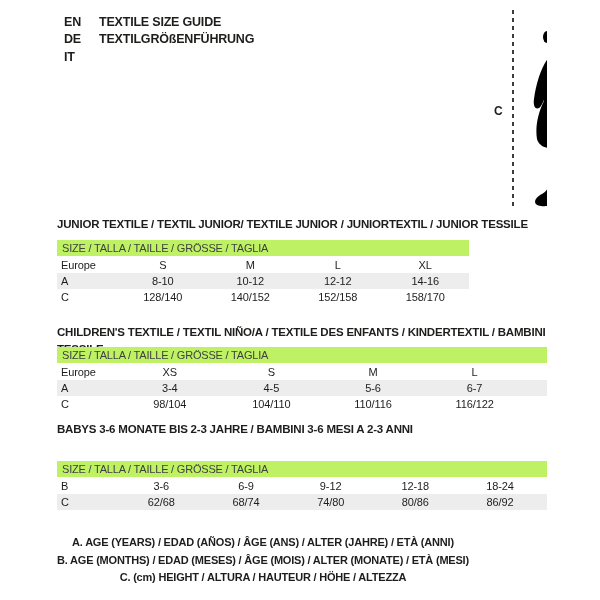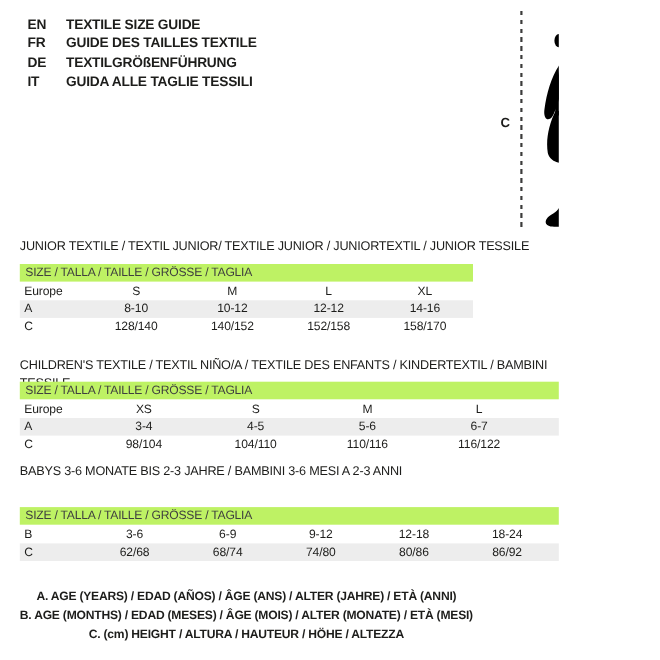--- a/index.html
+++ b/index.html
@@ -1,31 +1,31 @@
 <!DOCTYPE html>
 <html><head>
 <meta charset="utf-8">
 <style>
   html,body{margin:0;padding:0;background:#fff;}
   .canvas{
     position:relative;width:508px;height:600px;background:#ffffff;
-    font-family:"Liberation Sans",sans-serif;color:#1d1d1b;overflow:hidden;
+    font-family:"Liberation Sans",sans-serif;color:#1d1d1b;overflow:hidden;margin-left:39px;
     -webkit-font-smoothing:antialiased;
   }
   
   .langs{position:absolute;left:25px;top:13px;}
   .lrow{display:flex;height:17.5px;align-items:center;font-weight:700;font-size:12.5px;letter-spacing:-0.2px;}
   .lcode{width:35px;}
   
   .dashline{position:absolute;left:473px;top:10px;width:2px;height:198px;
     background:repeating-linear-gradient(to bottom,#3c3c3b 0 4px,transparent 4px 8px);}
   .clabel{position:absolute;left:455px;top:104px;font-weight:700;font-size:12px;}
   .baby{position:absolute;left:483px;top:9px;}
   
-  .sechead{position:absolute;left:18px;margin:0;font-size:11.5px;font-weight:400;letter-spacing:-0.2px;line-height:16.5px;}
+  .sechead{position:absolute;left:18px;margin:0;font-size:11.5px;font-weight:700;letter-spacing:-0.2px;line-height:16.5px;}
   .h-junior{top:216px;}
   .h-children{top:324px;}
   .h-babies{top:421px;}
   
   .tbl{position:absolute;left:18px;}
   .tbl0{top:240px;width:412px;}
   .tbl1{top:347px;width:570px;}
   .tbl2{top:461px;width:570px;}
   .szbar{height:16px;background:#bef264;color:#3f3f3f;font-size:11px;line-height:16px;
     padding-left:5px;letter-spacing:-0.2px;box-sizing:border-box;margin-bottom:1px;}
@@ -41,30 +41,25 @@
 <body>
 
 <div class="canvas">
 
   <div class="langs" id="langs">
       <div class="lrow">
         <span class="lcode">EN</span>
         <span class="llabel">TEXTILE SIZE GUIDE</span>
       </div>
       <div class="lrow">
-        <span class="lcode">FR</span>
-        <span class="llabel">GUIDE DES TAILLES TEXTILE</span>
-      </div>
-      <div class="lrow">
         <span class="lcode">DE</span>
         <span class="llabel">TEXTILGRÖßENFÜHRUNG</span>
       </div>
       <div class="lrow">
         <span class="lcode">IT</span>
-        <span class="llabel">GUIDA ALLE TAGLIE TESSILI</span>
       </div>
     </div>
 
   <div class="dashline"></div>
   <div class="clabel">C</div>
 
   <svg class="baby" width="93" height="200" viewBox="0 0 93 200" xmlns="http://www.w3.org/2000/svg">
     <g fill="#000000">
       <ellipse cx="45" cy="24" rx="19" ry="21"></ellipse>
       <ellipse cx="25" cy="28" rx="4" ry="6"></ellipse>

